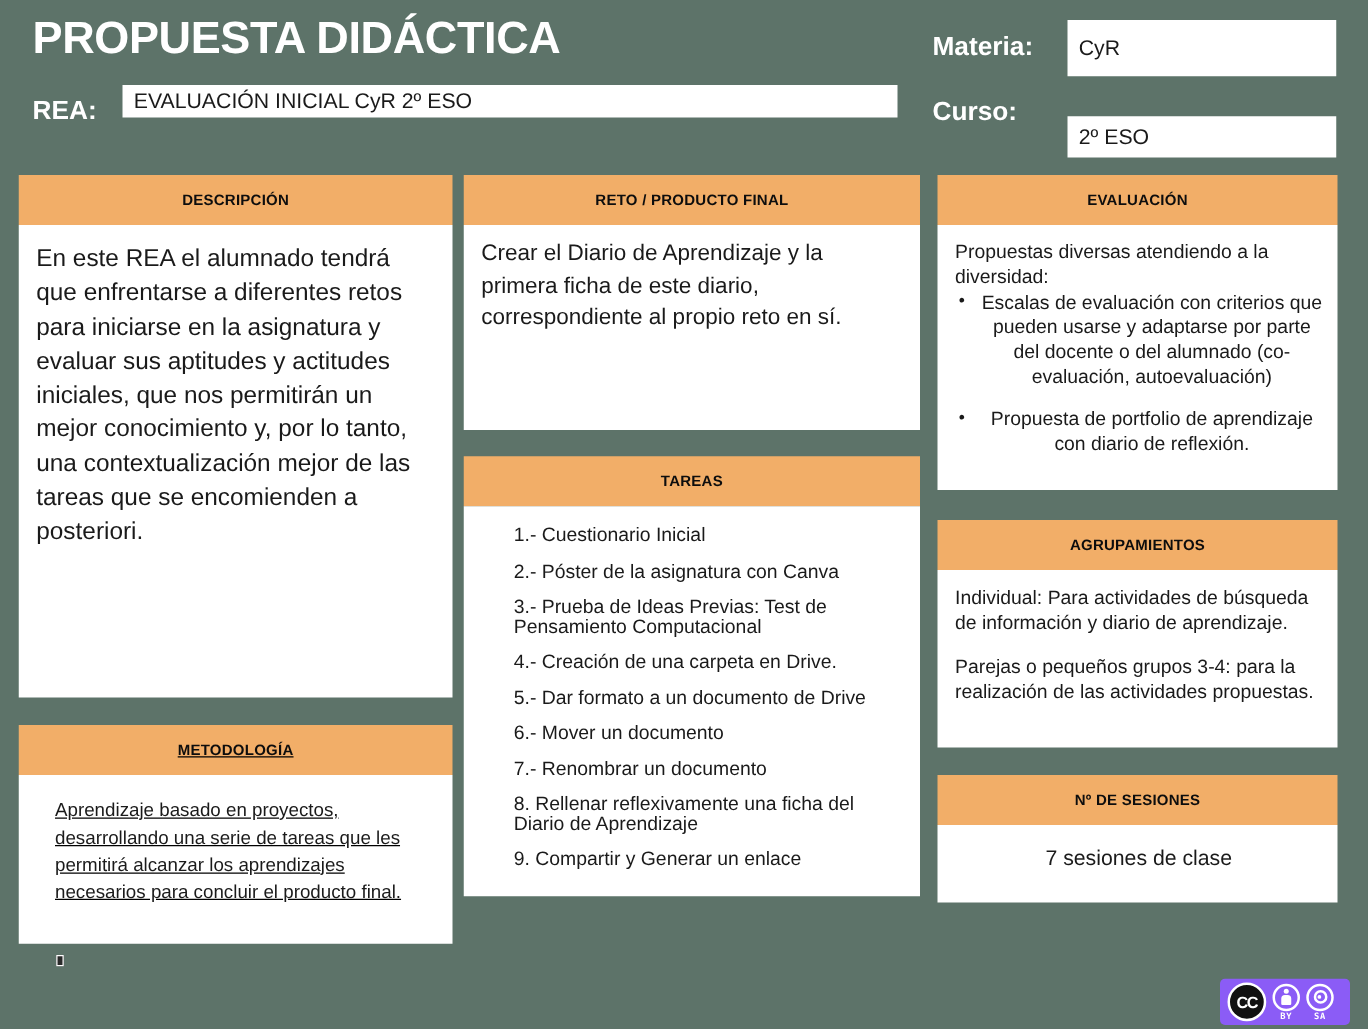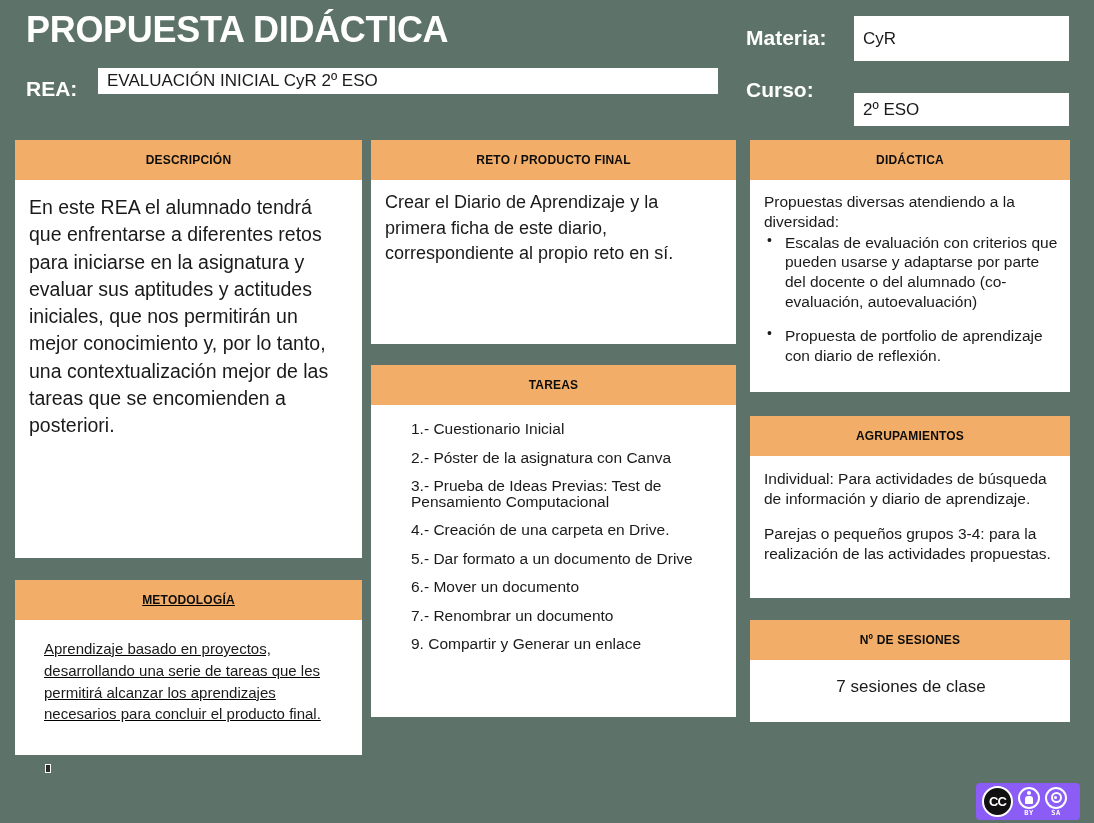--- a/index.html
+++ b/index.html
@@ -108,20 +108,21 @@
 
   ul.bullets {
     margin: 0;
     padding: 0;
     list-style: none;
   }
   ul.bullets li {
     position: relative;
     padding-left: 21px;
     margin-top: 1px;
+    text-align: center;
   }
   ul.bullets li + li { margin-top: 14px; }
   ul.bullets li:before {
     content: "\2022";
     position: absolute;
     left: 3px;
     top: -1px;
     font-size: 14px;
   }
 
@@ -259,31 +260,32 @@
     <div class="panel-head">TAREAS</div>
     <div class="panel-body">
       <ol class="tasks">
         <li>1.- Cuestionario Inicial</li>
         <li>2.- Póster de la asignatura con Canva</li>
         <li>3.- Prueba de Ideas Previas: Test de Pensamiento Computacional</li>
         <li>4.- Creación de una carpeta en Drive.</li>
         <li>5.- Dar formato a un documento de Drive</li>
         <li>6.- Mover un documento</li>
         <li>7.- Renombrar un documento</li>
+        <li>8. Rellenar reflexivamente una ficha del Diario de Aprendizaje</li>
         <li>9. Compartir y Generar un enlace</li>
       </ol>
     </div>
   </div>
 
 </div>
 
 <div class="col col-right">
 
   <div class="panel p-eval">
-    <div class="panel-head">DIDÁCTICA</div>
+    <div class="panel-head">EVALUACIÓN</div>
     <div class="panel-body">
       <p class="para">Propuestas diversas atendiendo a la diversidad:</p>
       <ul class="bullets">
         <li>Escalas de evaluación con criterios que pueden usarse y adaptarse por parte del docente o del alumnado (co-evaluación, autoevaluación)</li>
         <li>Propuesta de portfolio de aprendizaje con diario de reflexión.</li>
       </ul>
     </div>
   </div>
 
   <div class="panel p-agrup">

